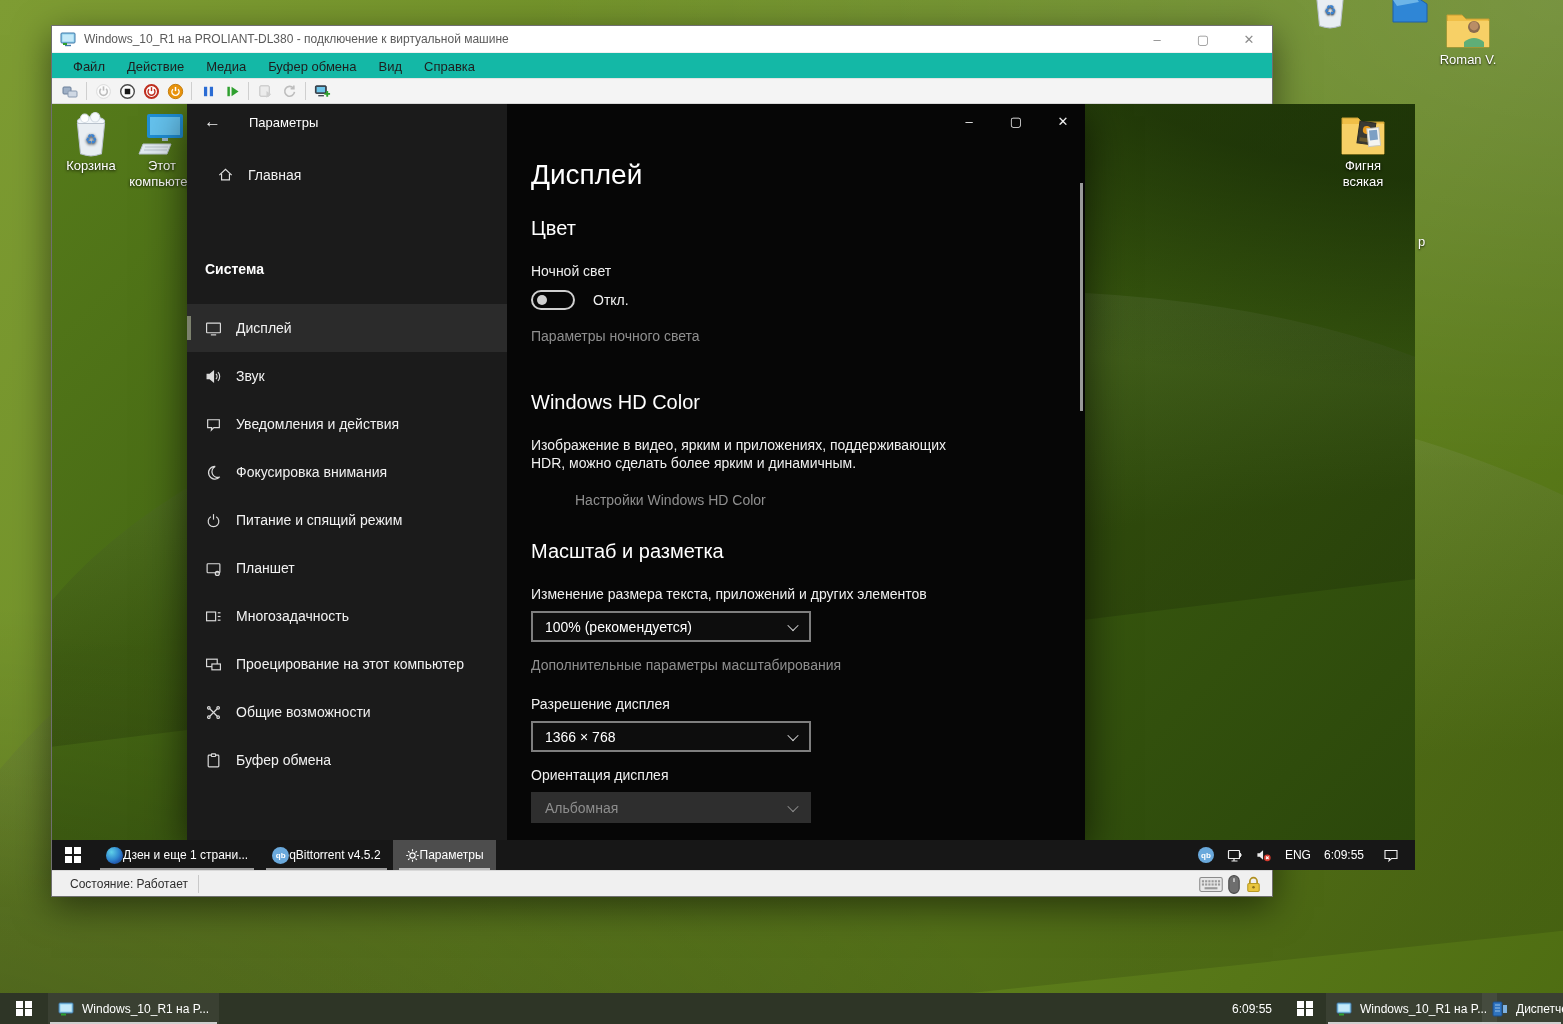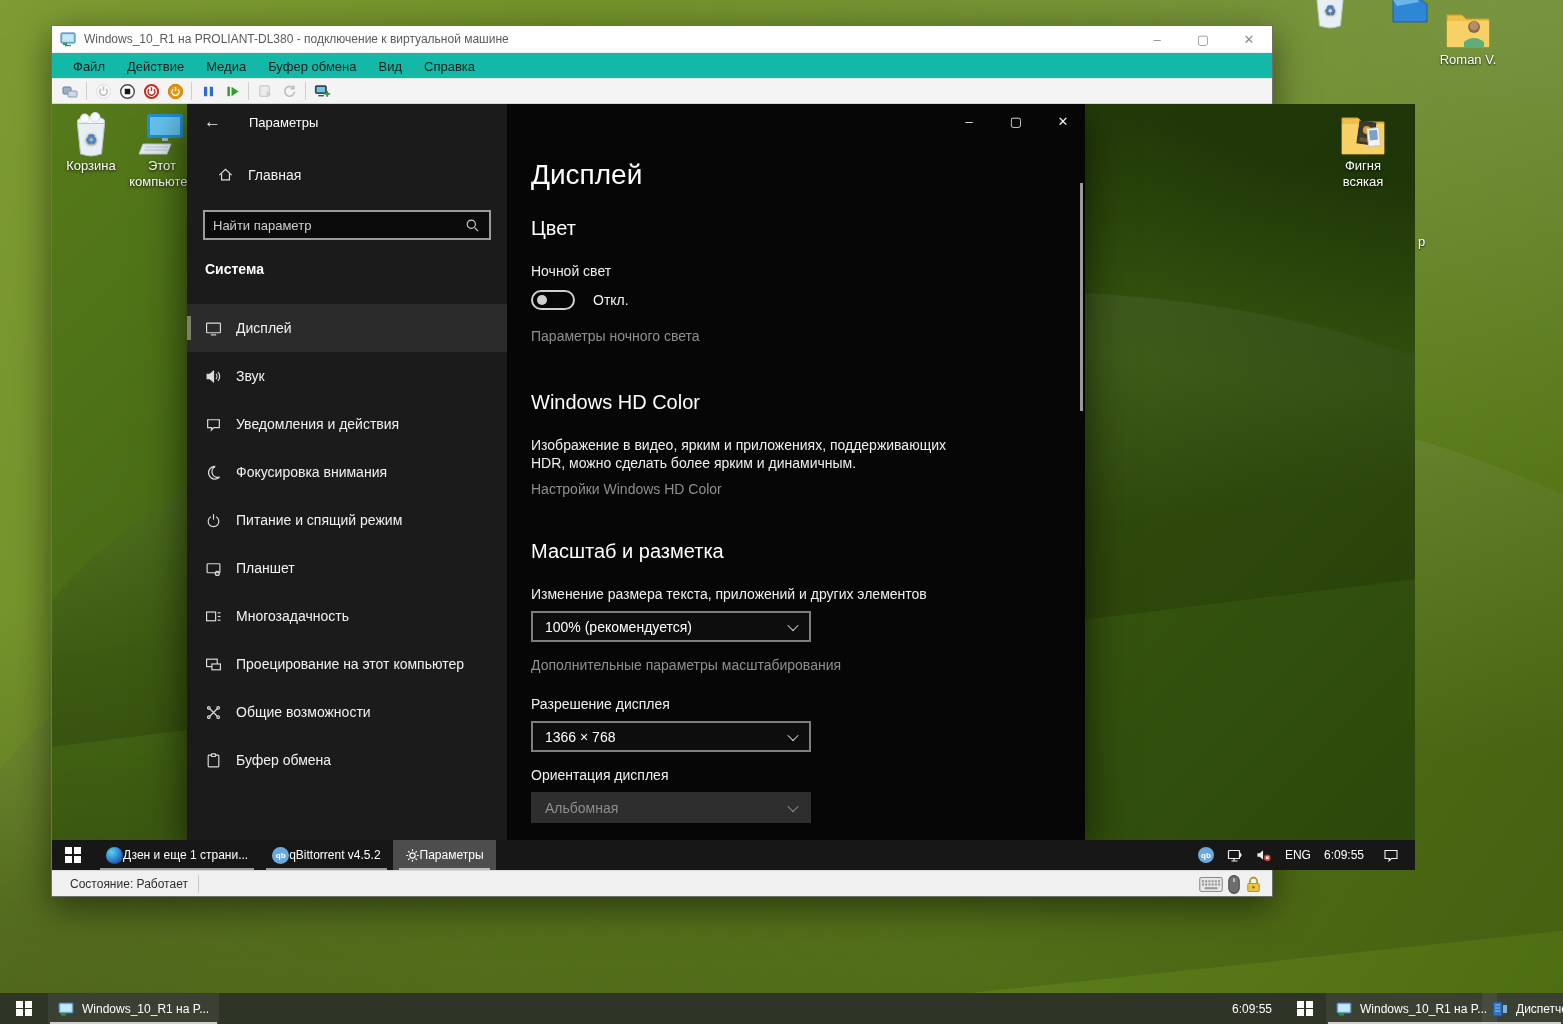--- a/index.html
+++ b/index.html
@@ -315,29 +315,20 @@
           <div class="s-title">Параметры</div>
           <div class="home-row">
             <svg viewBox="0 0 16 16">
                 <g stroke="#e0e0e0" fill="none" stroke-width="1.1">
                   <path d="M2.2 8.6 8 3.2l5.8 5.4"></path>
                   <path d="M4.3 7.3V13h7.4V7.3"></path>
                 </g>
               </svg>
             <span>Главная</span>
           </div>
-          <div class="searchbox">
-            <input type="text" placeholder="Найти параметр" style="">
-            <svg viewBox="0 0 16 16">
-                <g stroke="#cfcfcf" fill="none" stroke-width="1.2">
-                  <circle cx="6.7" cy="6.7" r="4.4"></circle>
-                  <line x1="10.2" y1="10.2" x2="14" y2="14"></line>
-                </g>
-              </svg>
-          </div>
           <div class="sysh">Система</div>
           <div class="navlist" id="navlist">
               <div class="navitem selected">
                 <span class="accent"></span>
                 <span style="display: flex;">
                   <svg viewBox="0 0 16 16" style="width: 17px; height: 17px;">
                     <g stroke="#dcdcdc" fill="none" stroke-width="1.1">
                       <rect x="1.5" y="3" width="13" height="9" rx=".5"></rect>
                       <line x1="5.5" y1="14" x2="10.5" y2="14"></line>
                     </g>
@@ -472,21 +463,21 @@
           <div class="abs lab" style="top:159px;">Ночной свет</div>
           <div class="abs toggle" style="top:186px;">
               <div class="knob"></div>
             </div>
           <div class="abs lab" style="top:188px; left:86px;">Откл.</div>
           <div class="abs glink" style="top:224px;">Параметры ночного света</div>
 
           <div class="abs h2" style="top:287px;">Windows HD Color</div>
           <div class="abs lab" style="top:333px;">Изображение в видео, ярким и приложениях, поддерживающих</div>
           <div class="abs lab" style="top:351px;">HDR, можно сделать более ярким и динамичным.</div>
-          <div class="abs glink" style="top:377px;">Настройки Windows HD Color</div>
+          <div class="abs glink" style="top:388px;margin-left:44px;">Настройки Windows HD Color</div>
 
           <div class="abs h2" style="top:436px;">Масштаб и разметка</div>
           <div class="abs lab" style="top:482px;">Изменение размера текста, приложений и других элементов</div>
           <div class="abs dd" style="top:507px;">
             <span>100% (рекомендуется)</span>
             <span class="chev"></span>
           </div>
           <div class="abs glink" style="top:553px;">Дополнительные параметры масштабирования</div>
 
           <div class="abs lab" style="top:592px;">Разрешение дисплея</div>

